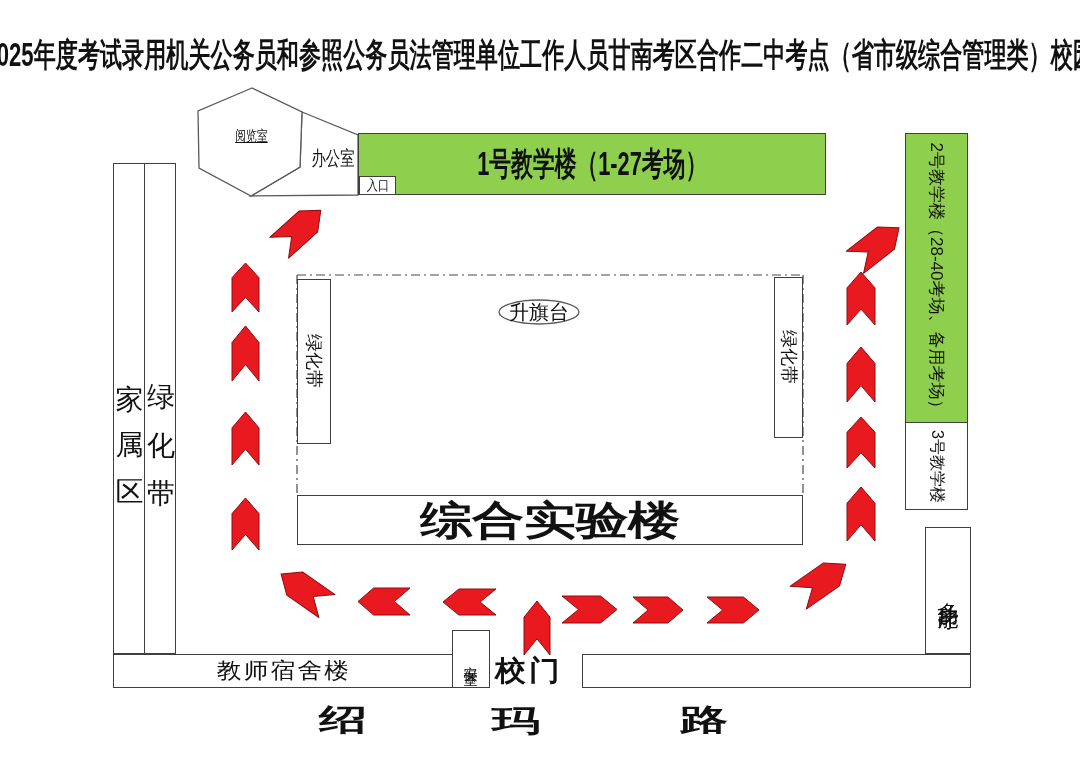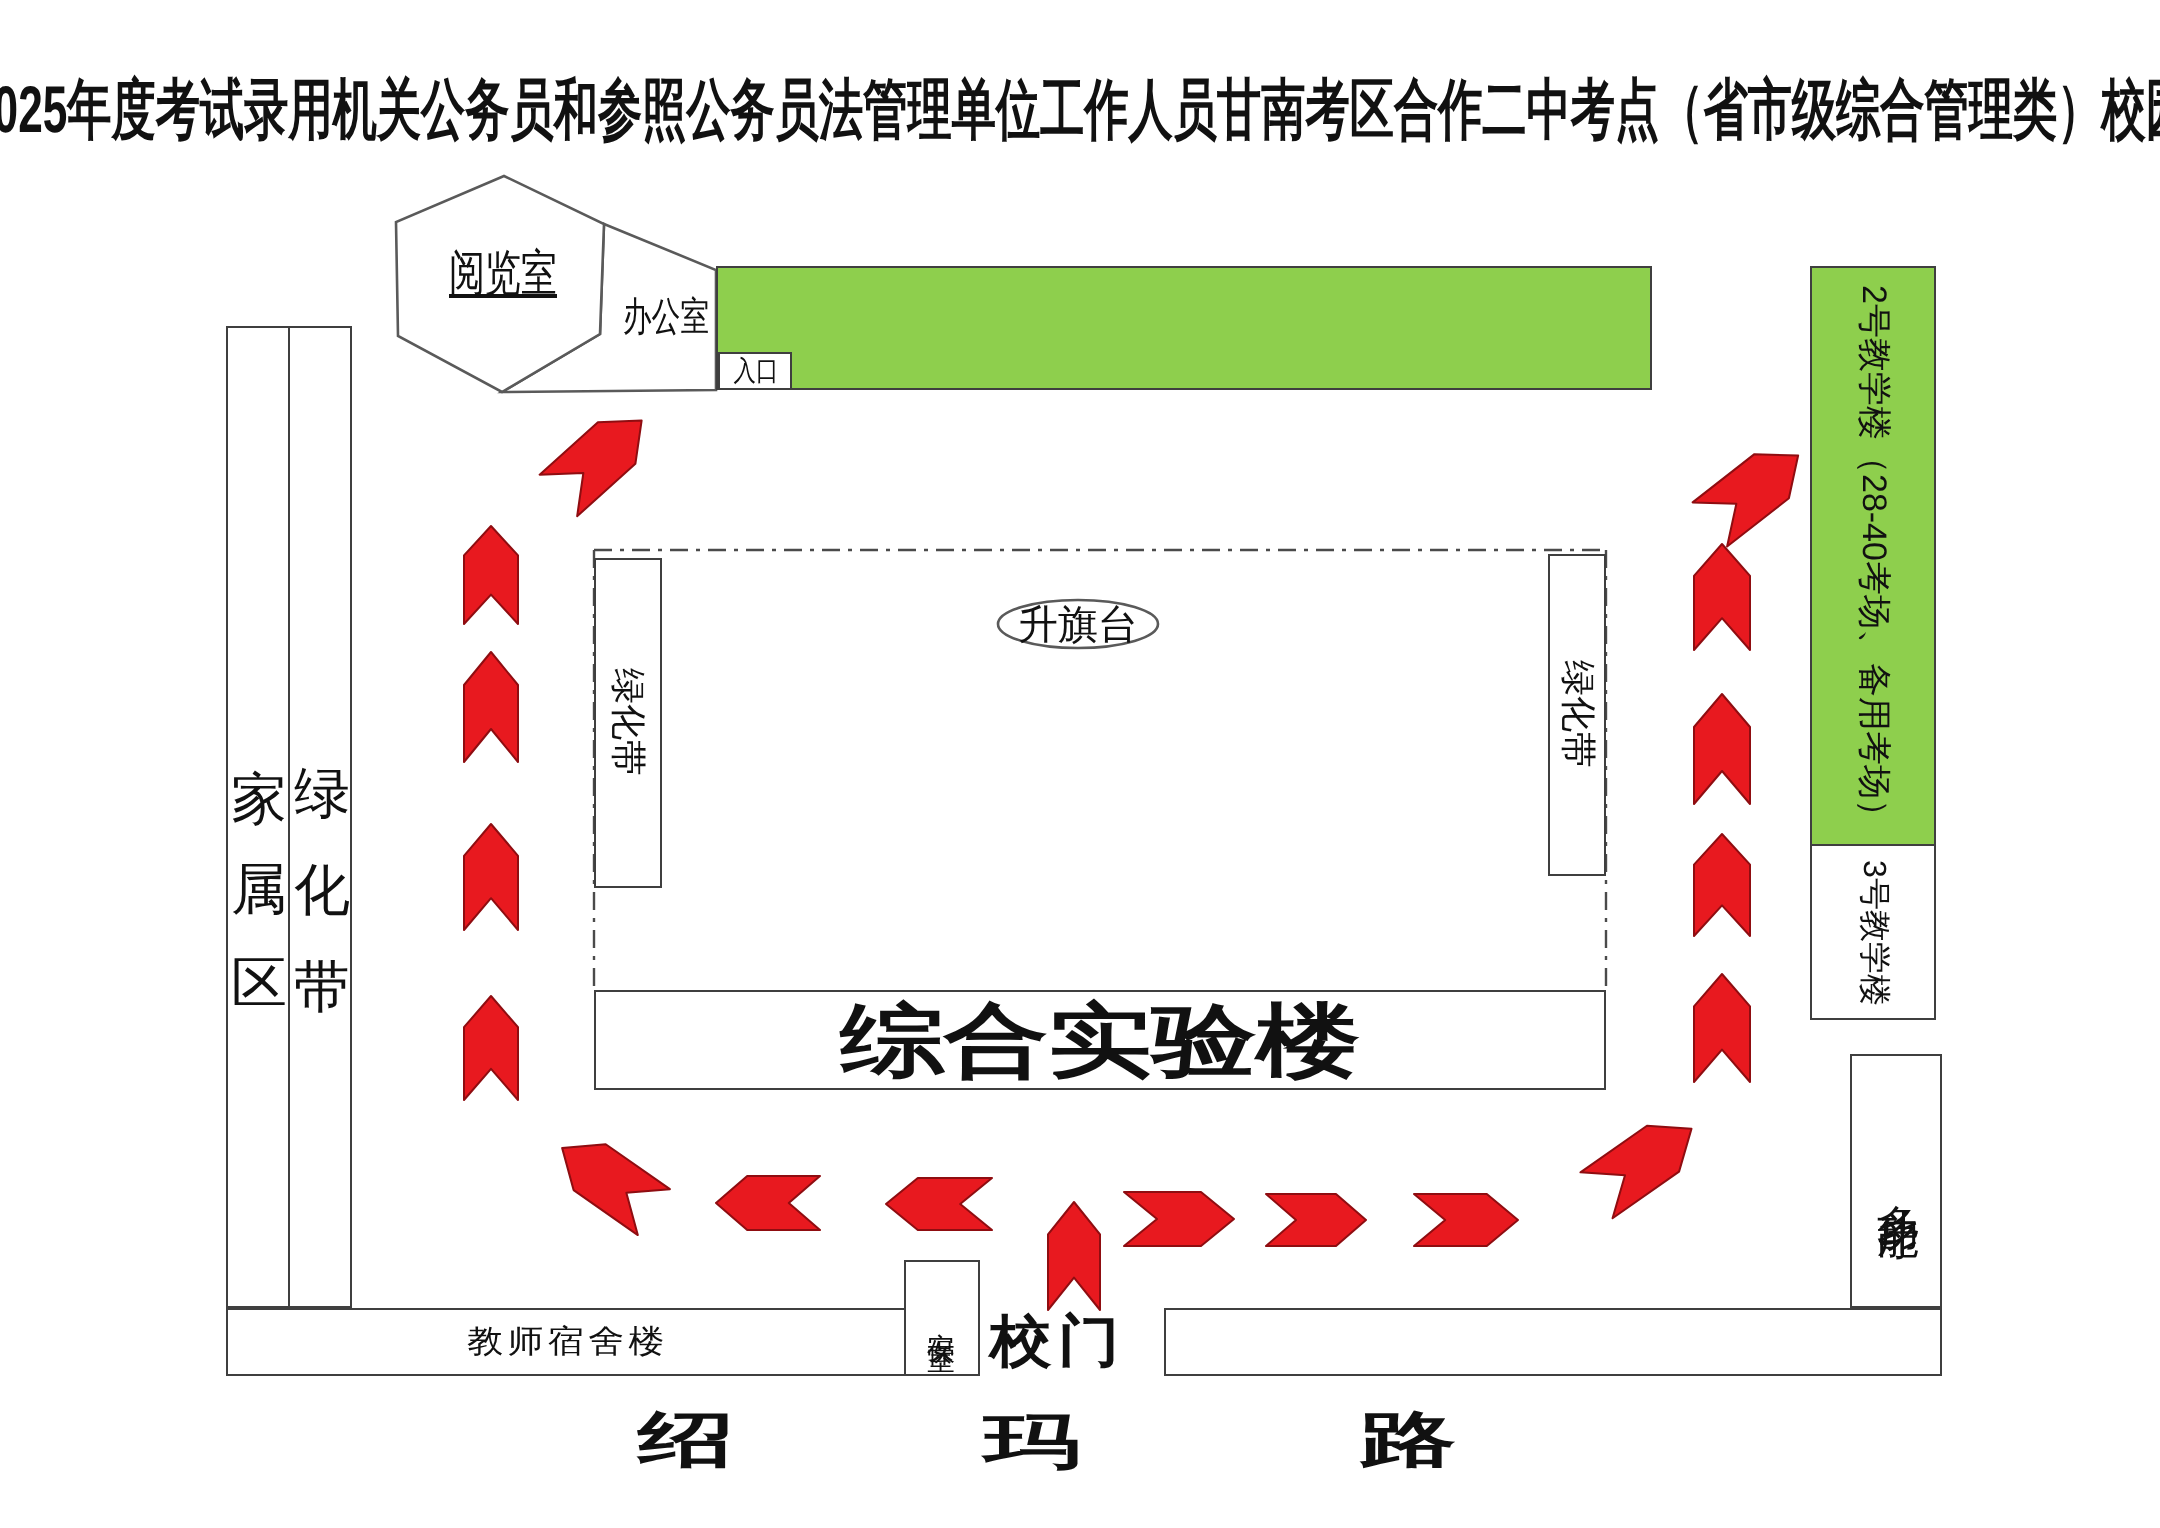--- a/index.html
+++ b/index.html
@@ -53,25 +53,28 @@
   <div class="box" style="left:774px;top:277px;width:29px;height:161px;"></div>
   <div class="box" style="left:297px;top:495px;width:506px;height:50px;"></div>
   <div class="box" style="left:113px;top:654px;width:341px;height:34px;"></div>
   <div class="box" style="left:452px;top:630px;width:38px;height:58px;"></div>
   <div class="box" style="left:582px;top:654px;width:389px;height:34px;"></div>
 
   <div class="lbl bold sxc" style="left:0;top:33px;width:1080px;height:44px;font-size:33px;">
     <span>甘肃省2025年度考试录用机关公务员和参照公务员法管理单位工作人员甘南考区合作二中考点（省市级综合管理类）校园示意图</span>
     </div>
 
-  <div class="lbl sxn" style="left:190px;top:124px;width:122px;height:24px;font-size:25px;text-decoration:underline;">
+  <div class="lbl sxn" style="left:190px;top:124px;width:122px;height:24px;font-size:15px;text-decoration:underline;">
     <span>阅览室</span>
     </div>
   <div class="lbl sxn" style="left:273px;top:146px;width:120px;height:24px;font-size:20px;">
     <span>办公室</span>
+    </div>
+  <div class="lbl bold sxb1" style="left:358px;top:135px;width:468px;height:58px;font-size:33px;">
+    <span>1号教学楼（1-27考场）</span>
     </div>
   <div class="lbl sxe" style="left:359px;top:177px;width:37px;height:17px;font-size:14px;">
     <span>入口</span>
     </div>
 
   <div class="lbl rot90" style="left:792px;top:267px;width:289px;height:24px;font-size:17px;">
     <span>2号教学楼（28-40考场、备用考场）</span>
     </div>
   <div class="lbl rot90" style="left:894px;top:454px;width:85px;height:24px;font-size:16px;">
     <span>3号教学楼</span>
@@ -95,21 +98,21 @@
     <span>绿化带</span>
     </div>
 
   <div class="lbl" style="left:489px;top:303px;width:100px;height:19px;font-size:20px;">
     <span>升旗台</span>
     </div>
   <div class="lbl bold xlab" style="left:297px;top:495px;width:506px;height:50px;font-size:40px;text-align:center;">
     <span>综合实验楼</span>
     </div>
 
-  <div class="lbl wide" style="left:113px;top:654px;width:341px;height:34px;font-size:16px;letter-spacing:2px;">
+  <div class="lbl wide" style="left:113px;top:654px;width:341px;height:34px;font-size:22px;letter-spacing:2px;">
     <span>教师宿舍楼</span>
     </div>
   <div class="lbl" style="left:452px;top:630px;width:38px;height:58px;">
     <span class="vtext" style="font-size:14px;letter-spacing:3px;">安保室</span>
     </div>
   <div class="lbl bold xgate" style="left:490px;top:652px;width:78px;height:38px;font-size:28px;letter-spacing:3px;">
     <span>校门</span>
     </div>
 
   <div class="lbl bold xroad" style="left:303px;top:699px;width:80px;height:42px;font-size:30px;">

